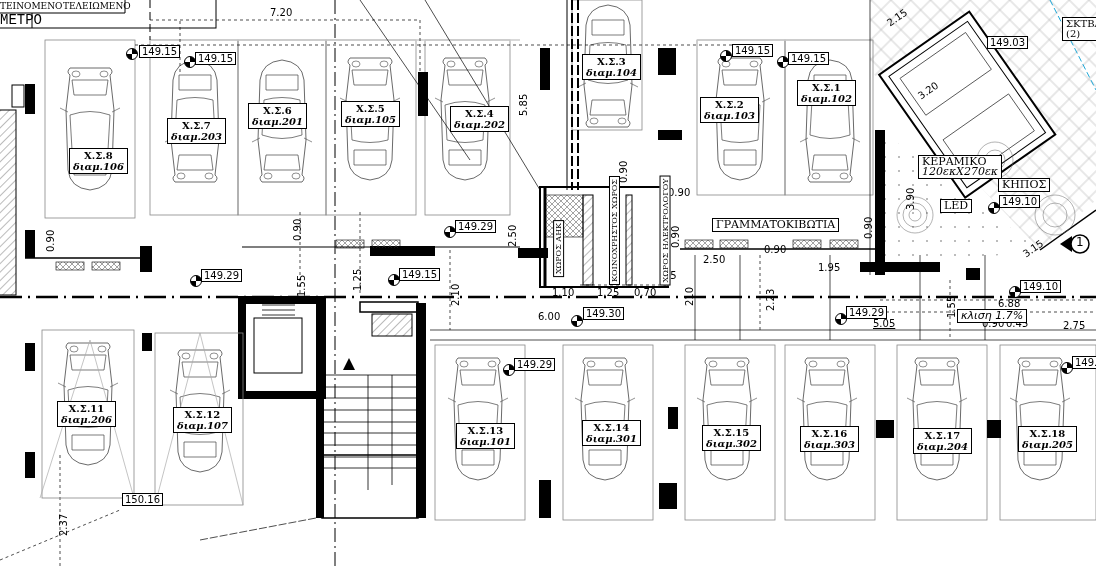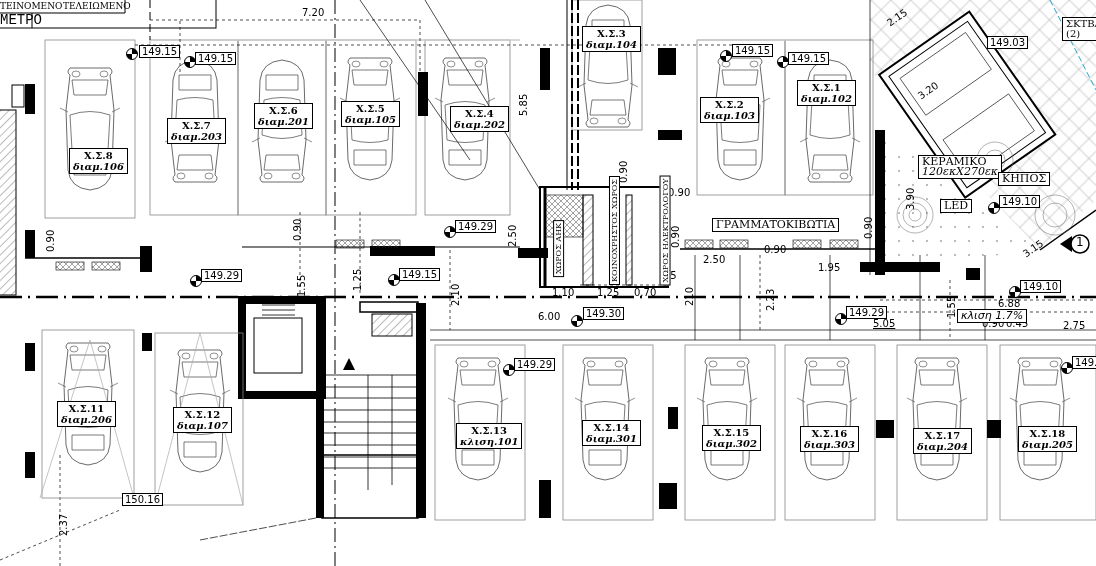--- a/index.html
+++ b/index.html
@@ -249,33 +249,33 @@
 
   
   <div class="lbl" style="left:797px;top:80px;">
       <div class="l1">X.Σ.1</div>
       <div class="l2">διαμ.102</div>
     </div>
   <div class="lbl" style="left:700px;top:97px;">
       <div class="l1">X.Σ.2</div>
       <div class="l2">διαμ.103</div>
     </div>
-  <div class="lbl" style="left:582px;top:26px;">
+  <div class="lbl" style="left:582px;top:54px;">
       <div class="l1">X.Σ.3</div>
       <div class="l2">διαμ.104</div>
     </div>
   <div class="lbl" style="left:450px;top:106px;">
       <div class="l1">X.Σ.4</div>
       <div class="l2">διαμ.202</div>
     </div>
   <div class="lbl" style="left:341px;top:101px;">
       <div class="l1">X.Σ.5</div>
       <div class="l2">διαμ.105</div>
     </div>
-  <div class="lbl" style="left:254px;top:103px;">
+  <div class="lbl" style="left:248px;top:103px;">
       <div class="l1">X.Σ.6</div>
       <div class="l2">διαμ.201</div>
     </div>
   <div class="lbl" style="left:167px;top:118px;">
       <div class="l1">X.Σ.7</div>
       <div class="l2">διαμ.203</div>
     </div>
   <div class="lbl" style="left:69px;top:148px;">
       <div class="l1">X.Σ.8</div>
       <div class="l2">διαμ.106</div>
@@ -283,21 +283,21 @@
   <div class="lbl" style="left:57px;top:401px;">
       <div class="l1">X.Σ.11</div>
       <div class="l2">διαμ.206</div>
     </div>
   <div class="lbl" style="left:173px;top:407px;">
       <div class="l1">X.Σ.12</div>
       <div class="l2">διαμ.107</div>
     </div>
   <div class="lbl" style="left:456px;top:423px;">
       <div class="l1">X.Σ.13</div>
-      <div class="l2">κλιση.101</div>
+      <div class="l2">διαμ.101</div>
     </div>
   <div class="lbl" style="left:582px;top:420px;">
       <div class="l1">X.Σ.14</div>
       <div class="l2">διαμ.301</div>
     </div>
   <div class="lbl" style="left:702px;top:425px;">
       <div class="l1">X.Σ.15</div>
       <div class="l2">διαμ.302</div>
     </div>
   <div class="lbl" style="left:800px;top:426px;">
@@ -337,21 +337,21 @@
   <span class="elev" style="left:999px;top:195px;">149.10</span>
   <span class="marker" style="left:1009px;top:286px;"></span>
   <span class="elev" style="left:1020px;top:280px;">149.10</span>
   <span class="marker" style="left:503px;top:364px;"></span>
   <span class="elev" style="left:514px;top:358px;">149.29</span>
   <span class="elev" style="left:122px;top:493px;">150.16</span>
   <span class="marker" style="left:1061px;top:362px;"></span>
   <span class="elev" style="left:1072px;top:356px;">149.</span>
 
   
-  <span class="dim" style="left:270px;top:7px;margin-left:32px;">7.20</span>
+  <span class="dim" style="left:270px;top:7px;">7.20</span>
   <span class="dim v" style="left:518px;top:116px;">5.85</span>
   <span class="dim v" style="left:618px;top:183px;">0.90</span>
   <span class="dim" style="left:668px;top:187px;">0.90</span>
   <span class="dim v" style="left:507px;top:247px;">2.50</span>
   <span class="dim v" style="left:670px;top:248px;">0.90</span>
   <span class="dim" style="left:764px;top:244px;">0.90</span>
   <span class="dim" style="left:703px;top:254px;">2.50</span>
   <span class="dim" style="left:818px;top:262px;">1.95</span>
   <span class="dim v" style="left:863px;top:239px;">0.90</span>
   <span class="dim v" style="left:45px;top:252px;">0.90</span>
@@ -381,21 +381,21 @@
   
   <span class="room" style="left:530px;top:243px;">ΧΩΡΟΣ ΑΗΚ</span>
   <span class="room" style="left:560px;top:225px;">ΚΟΙΝΟΧΡΗΣΤΟΣ ΧΩΡΟΣ</span>
   <span class="room" style="left:610px;top:225px;">ΧΩΡΟΣ ΗΛΕΚΤΡΟΛΟΓΟΥ</span>
 
   
   <div class="note" style="left:918px;top:155px;">
       <div>ΚΕΡΑΜΙΚΟ</div>
       <div style="font-style:italic">120εκX270εκ</div>
     </div>
-  <span class="note" style="left:998px;top:172px;">ΚΗΠΟΣ</span>
+  <span class="note" style="left:998px;top:178px;">ΚΗΠΟΣ</span>
   <span class="note" style="left:940px;top:199px;font-size:11px;">LED</span>
   <span class="note" style="left:712px;top:218px;">ΓΡΑΜΜΑΤΟΚΙΒΩΤΙΑ</span>
   <span class="note" style="left:957px;top:309px;font-style:italic;font-family:'DejaVu Sans',sans-serif;text-align:center;">κλιση  1.7%</span>
   <div class="note" style="left:1062px;top:17px;font-size:10px;">
       <div>ΣΚΤΒΑ</div>
       <div>(2)</div>
     </div>
   <span class="dim" style="left:1076px;top:237px;font-size:12px;">1</span>
 </div>
 

